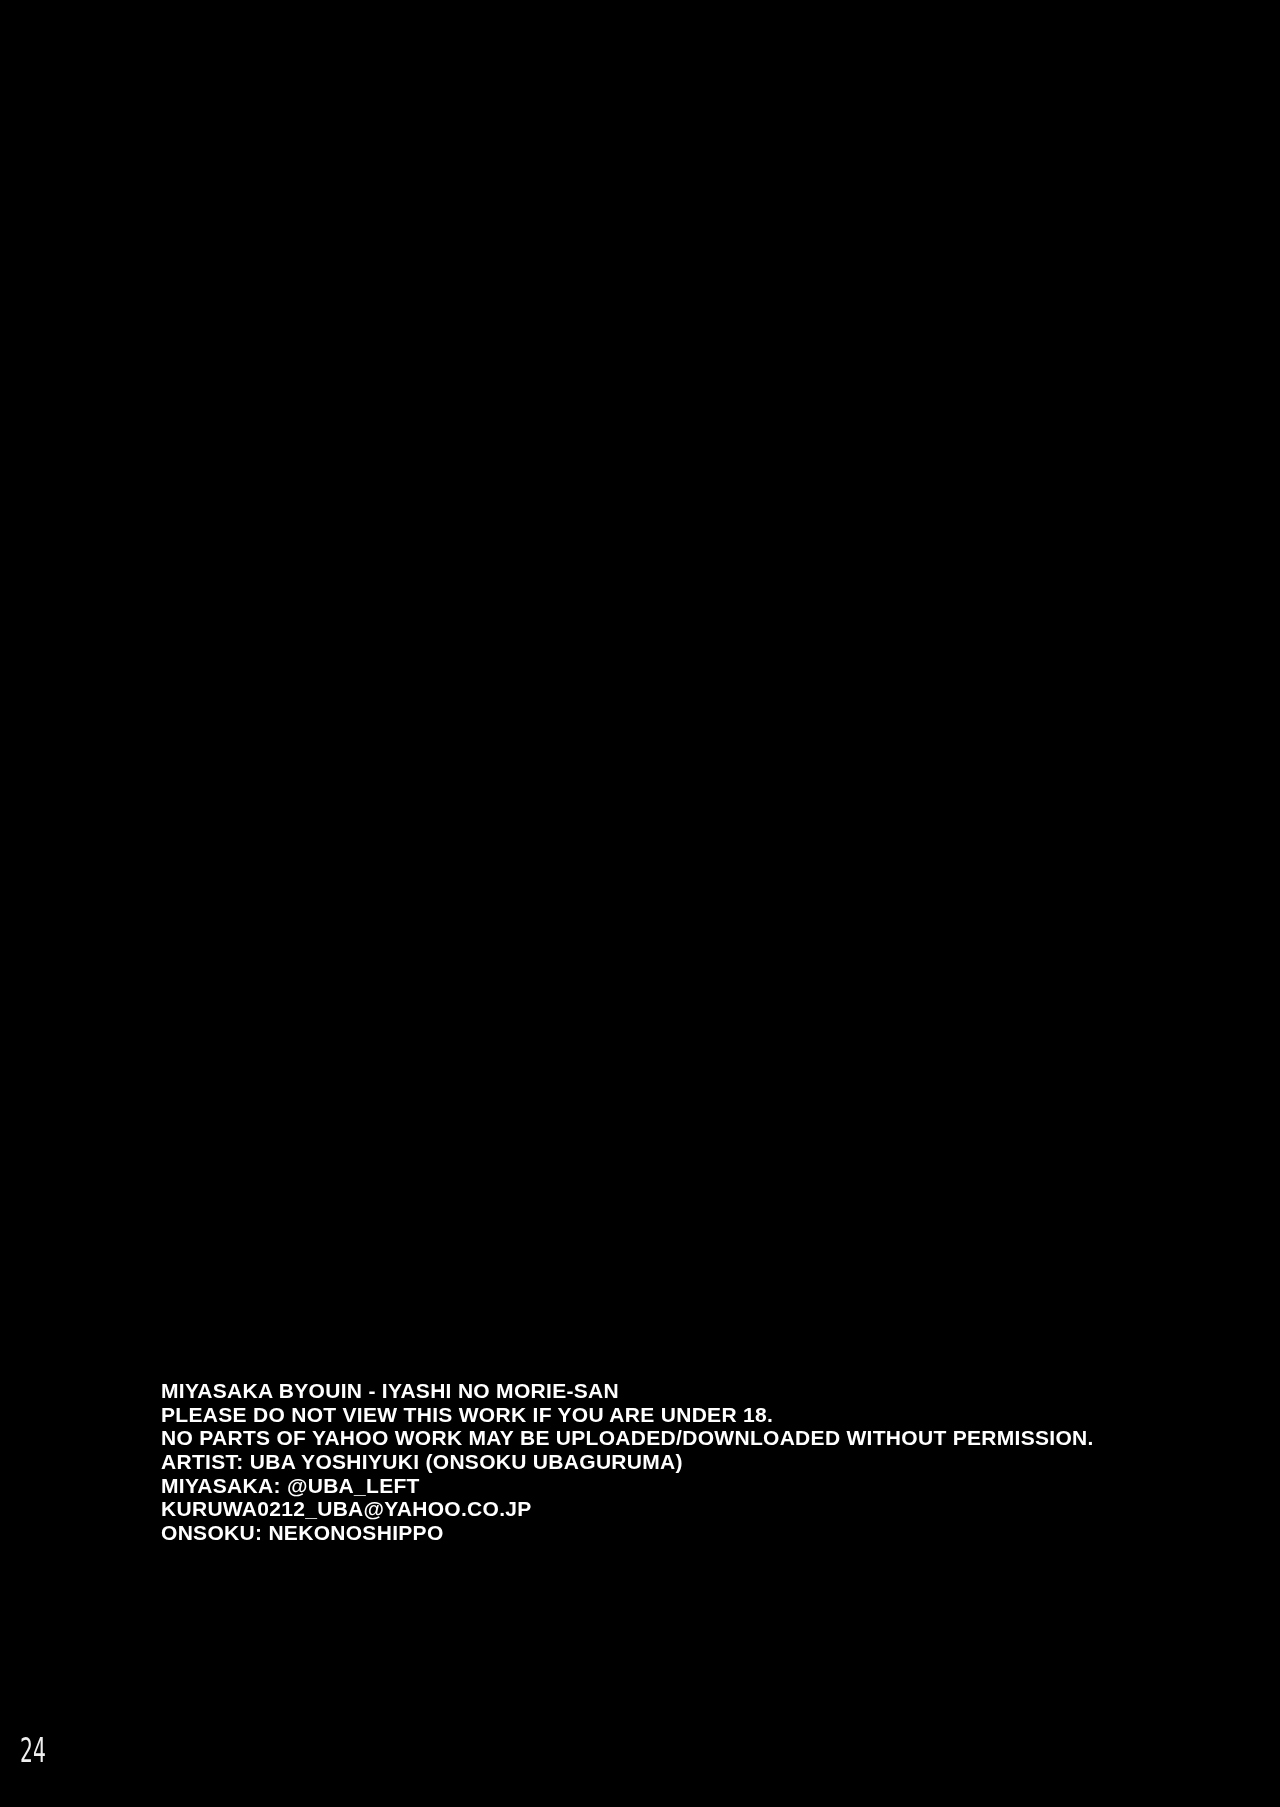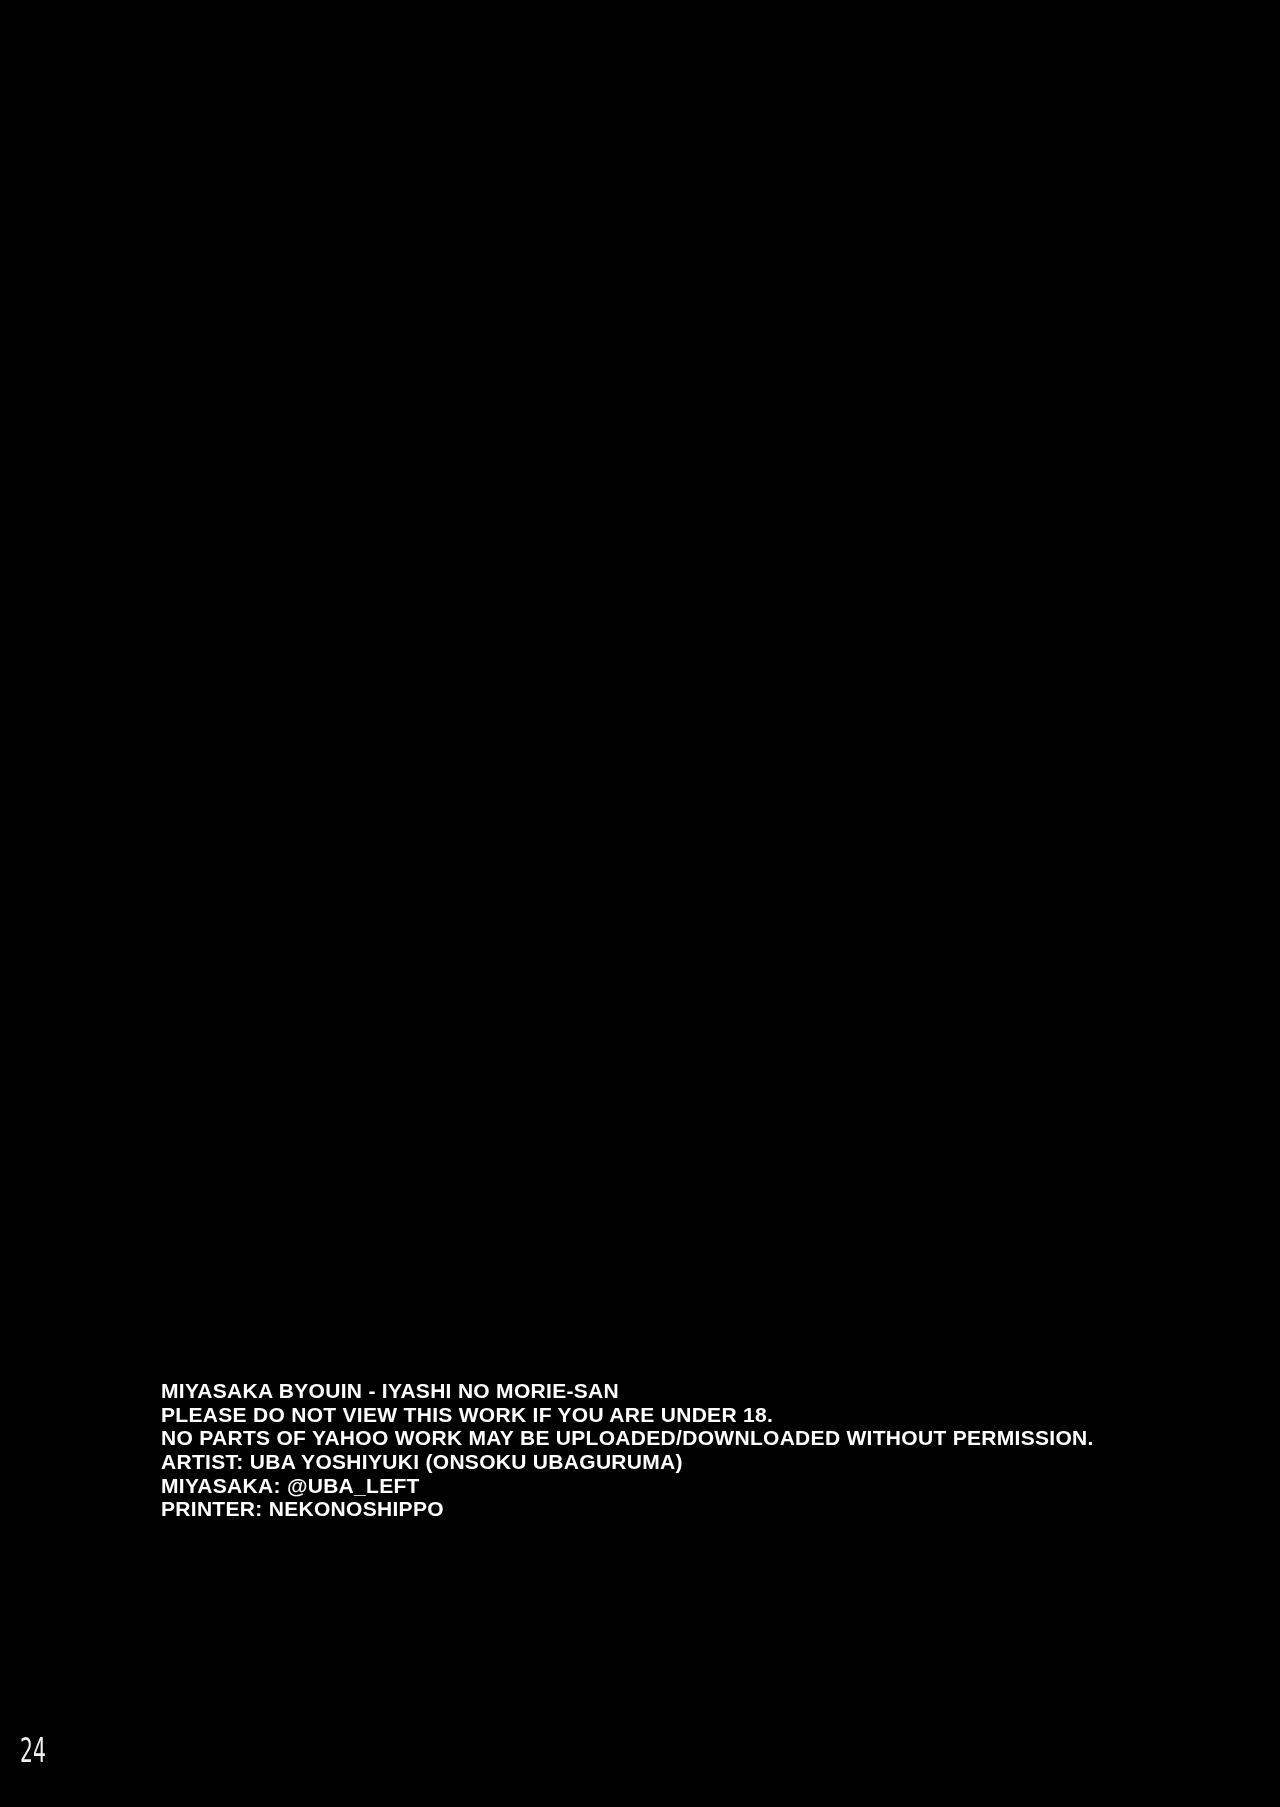--- a/index.html
+++ b/index.html
@@ -49,18 +49,19 @@
 <body>
 
 <div class="page">
 
   <div class="credits-block">
     <div class="credits-line">MIYASAKA BYOUIN - IYASHI NO MORIE-SAN</div>
     <div class="credits-line">PLEASE DO NOT VIEW THIS WORK IF YOU ARE UNDER 18.</div>
     <div class="credits-line">NO PARTS OF YAHOO WORK MAY BE UPLOADED/DOWNLOADED WITHOUT PERMISSION.</div>
     <div class="credits-line">ARTIST: UBA YOSHIYUKI (ONSOKU UBAGURUMA)</div>
     <div class="credits-line">MIYASAKA: @UBA_LEFT</div>
-    <div class="credits-line">PRINTER: NEKONOSHIPPO</div>
+    <div class="credits-line">KURUWA0212_UBA@YAHOO.CO.JP</div>
+    <div class="credits-line">ONSOKU: NEKONOSHIPPO</div>
   </div>
 
   <div class="page-number">24</div>
 
 </div>
 
 </body></html>

